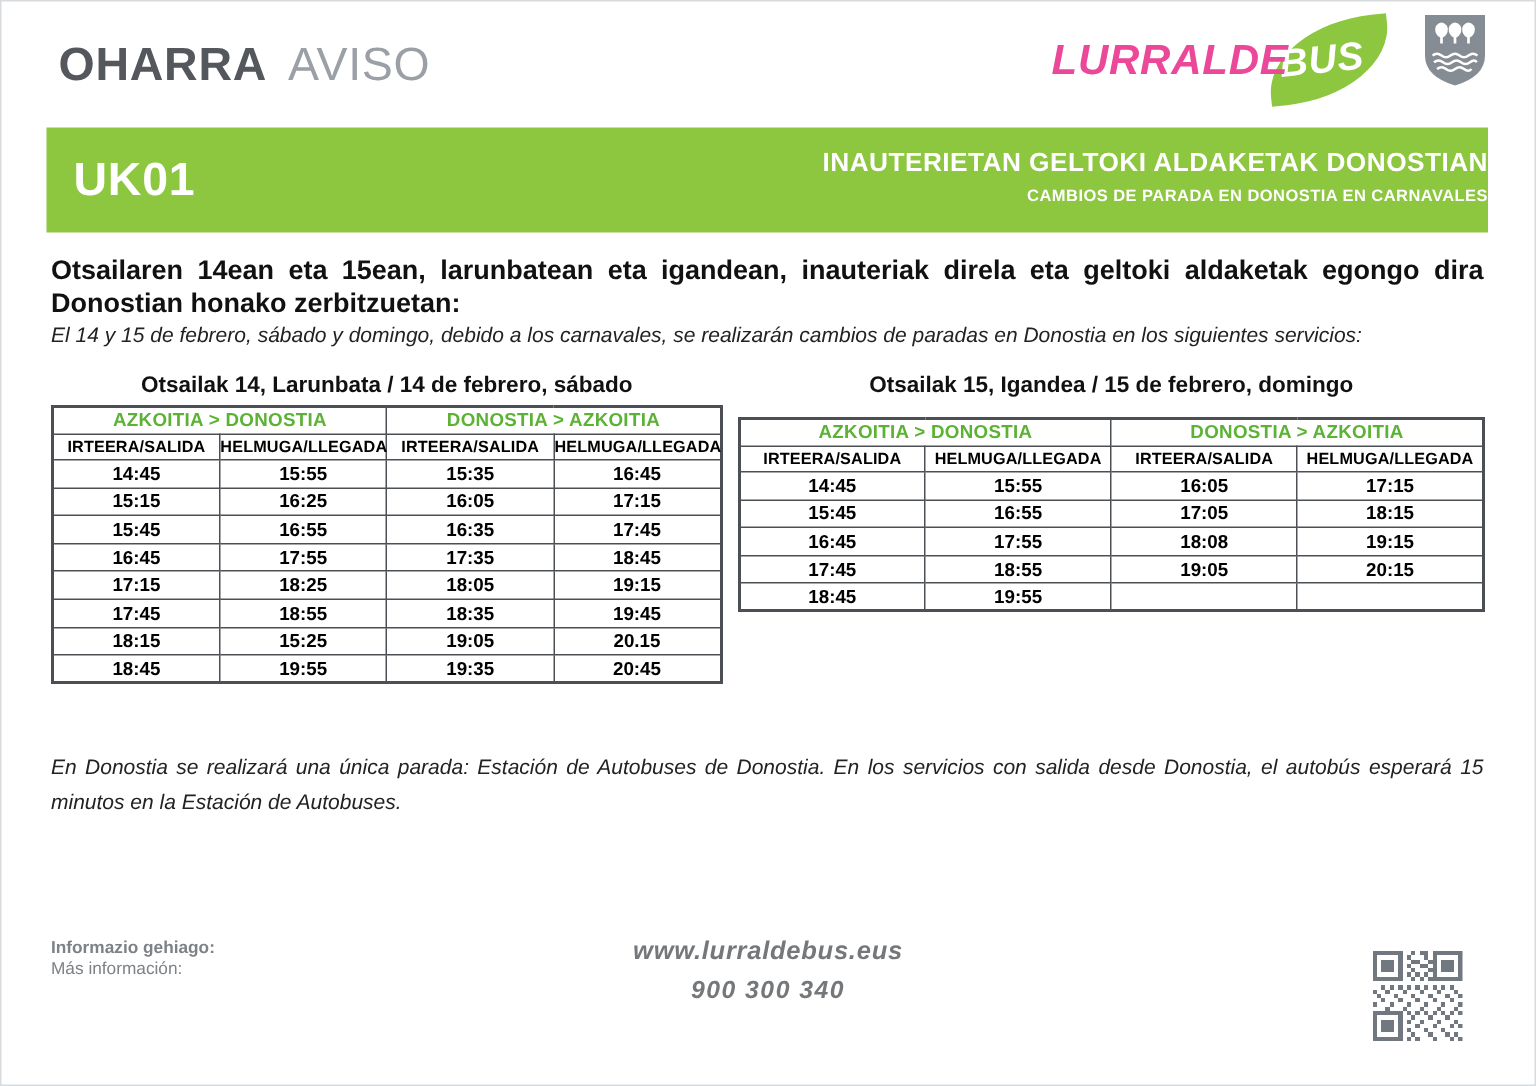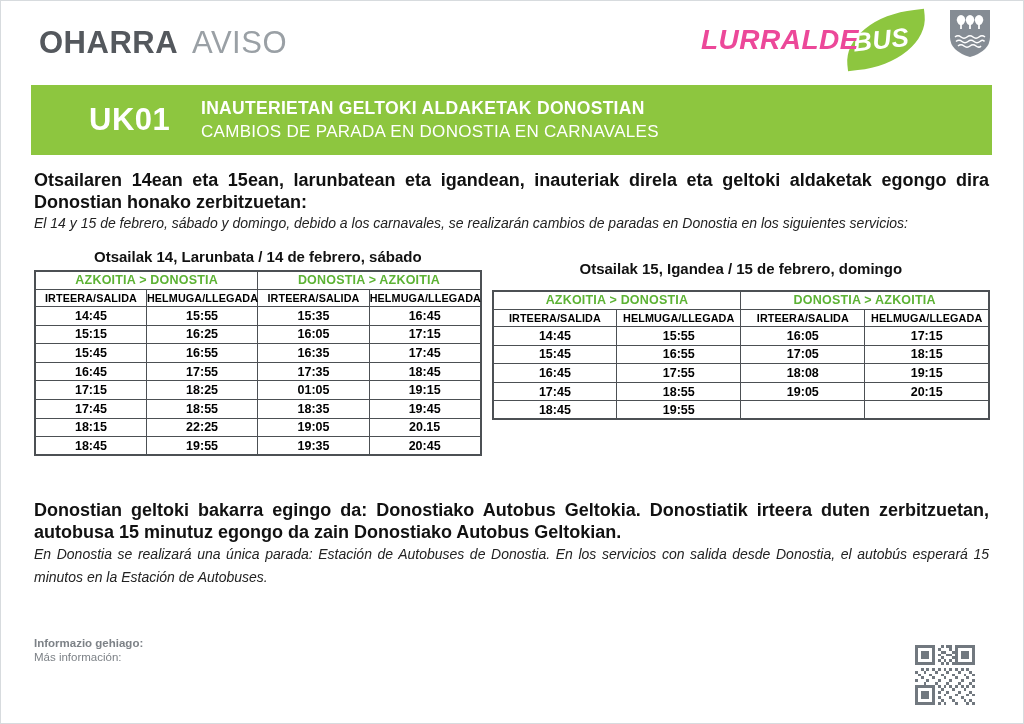--- a/index.html
+++ b/index.html
@@ -31,48 +31,48 @@
     font-style:italic; font-weight:bold; font-size:26px; color:#ffffff; letter-spacing:0.5px;
   }
   .shield { position:absolute; right:31px; top:8px; }
 
   
   .banner {
     margin:0 31px 0 30px; height:70px; background:#8dc63f;
     display:flex; align-items:center; color:#fff;
   }
   .banner .code {
-    width:170px; padding-left:58px; font-size:31px; font-weight:bold; letter-spacing:0.5px;
-  }
-  .banner-text { flex:1; text-align:left; line-height:23px; }
+    width:170px; padding-left:18px; font-size:31px; font-weight:bold; letter-spacing:0.5px;
+  }
+  .banner-text { flex:1; text-align:right; line-height:23px; }
   .bt1 { font-size:17.5px; font-weight:bold; letter-spacing:0.3px; }
-  .bt2 { font-size:17px; font-weight:normal; letter-spacing:0.3px; }
+  .bt2 { font-size:11px; font-weight:bold; letter-spacing:0.3px; }
 
   
   .copy { margin:15px 34px 0 33px; }
   .p-eu { font-weight:bold; color:#111; font-size:18px; line-height:21.5px; text-align:justify; }
   .p-es { font-weight:normal; color:#222; font-size:14px; line-height:21.5px; text-align:justify;font-style:italic; }
 
   
   .tables { display:flex; margin:13px 33px 0 33px; }
   .tblwrap { }
   .tblwrap.saturday { width:467px; margin-right:10px; }
-  .tblwrap.sunday   { width:520px; margin-top:12px; }
+  .tblwrap.sunday   { width:520px; margin-top:0; }
   .tbl-title { text-align:center; font-size:15px; font-weight:bold; color:#111; height:22px; }
   .tblwrap.sunday .tbl-title { height:22px; }
   .tblwrap.sunday table { margin-top:8px; }
 
   table { width:100%; border-collapse:collapse; table-layout:fixed; border:2px solid #4c5054; }
   th, td { border:1px solid #4c5054; text-align:center; }
   th.dir { color:#5cb234; font-size:12.5px; font-weight:bold; height:19px; letter-spacing:0.2px; }
   th.col { color:#000; font-size:10.8px; font-weight:bold; height:17px; letter-spacing:0.1px; }
   td { color:#000; font-size:12.5px; font-weight:bold; height:18.6px; }
 
   
-  .footer { position:absolute; left:0; right:0; bottom:4px; height:86px; }
+  .footer { position:absolute; left:0; right:0; bottom:15px; height:86px; }
   .f-left { position:absolute; left:33px; top:4px; color:#7d8287; }
   .f-eu { font-weight:bold; font-size:11.5px; margin-bottom:2px; }
   .f-es { font-weight:normal; font-size:11.5px; }
   .f-center { position:absolute; left:50%; transform:translateX(-50%); top:2px; text-align:center; color:#75787b; }
   .web   { font-style:italic; font-weight:bold; font-size:17px; letter-spacing:0.5px; }
   .phone { font-style:italic; font-weight:bold; font-size:16.5px; margin-top:7px; letter-spacing:1px; }
   .qr { position:absolute; right:48px; top:12px; width:60px; height:60px; }
 </style>
 </head>
 <body>
@@ -155,32 +155,32 @@
           </tr>
           <tr>
             <td>16:45</td>
             <td>17:55</td>
             <td>17:35</td>
             <td>18:45</td>
           </tr>
           <tr>
             <td>17:15</td>
             <td>18:25</td>
-            <td>01:05</td>
+            <td>18:05</td>
             <td>19:15</td>
           </tr>
           <tr>
             <td>17:45</td>
             <td>18:55</td>
             <td>18:35</td>
             <td>19:45</td>
           </tr>
           <tr>
             <td>18:15</td>
-            <td>22:25</td>
+            <td>15:25</td>
             <td>19:05</td>
             <td>20.15</td>
           </tr>
           <tr>
             <td>18:45</td>
             <td>19:55</td>
             <td>19:35</td>
             <td>20:45</td>
           </tr>
         </tbody>
@@ -233,28 +233,31 @@
             <td></td>
             <td></td>
           </tr>
         </tbody>
     </table>
   </div>
 
 </div>
 
 <div class="copy" style="margin-top:44px;">
-  <p class="p-eu">Donostian geltoki bakarra egingo da: Donostiako Autobus Geltokia. Donostiatik irteera duten zerbitzuetan, autobusa 15 minutuz egongo da zain Donostiako Autobus Geltokian.</p>
   <p class="p-es" style="line-height:23px;">En Donostia se realizará una única parada: Estación de Autobuses de Donostia. En los servicios con salida desde Donostia, el autobús esperará 15 minutos en la Estación de Autobuses.</p>
 </div>
 
 <div class="footer">
   <div class="f-left">
     <div class="f-eu">Informazio gehiago:</div>
     <div class="f-es">Más información:</div>
+  </div>
+  <div class="f-center">
+    <div class="web">www.lurraldebus.eus</div>
+    <div class="phone">900 300 340</div>
   </div>
 
   <svg class="qr" viewBox="0 0 21 21" shape-rendering="crispEdges">
     <g fill="#71787f" fill-rule="evenodd">
       <path d="M0 0h7v7H0zM1 1h5v5H1zM2 2h3v3H2z"></path>
       <path d="M14 0h7v7h-7zM15 1h5v5h-5zM16 2h3v3h-3z"></path>
       <path d="M0 14h7v7H0zM1 15h5v5H1zM2 16h3v3H2z"></path>
     </g>
     <path fill="#71787f" d="M9 0h1v1H9zM11 0h1v1h-1zM13 0h-1 0zM12 0h1v1h-1zM8 1h1v1H8zM12 1h1v1h-1zM9 2h2v1H9zM13 2h1v1h-1zM8 3h1v1H8zM11 3h2v1h-2zM9 4h1v1H9zM13 4h1v1h-1zM8 5h1v1H8zM10 5h1v1h-1zM12 5h1v1h-1zM9 6h1v1H9zM11 6h1v1h-1zM13 6h1v1h-1zM2 8h1v1H2zM4 8h1v1H4zM6 8h1v1H6zM8 8h1v1H8zM10 8h1v1h-1zM12 8h1v1h-1zM14 8h1v1h-1zM16 8h1v1h-1zM18 8h1v1h-1zM0 9h1v1H0zM3 9h1v1H3zM7 9h1v1H7zM11 9h1v1h-1zM15 9h1v1h-1zM19 9h1v1h-1zM1 10h1v1H1zM5 10h1v1H5zM9 10h1v1H9zM13 10h1v1h-1zM17 10h1v1h-1zM20 10h1v1h-1zM2 11h1v1H2zM6 11h1v1H6zM10 11h1v1h-1zM14 11h1v1h-1zM18 11h1v1h-1zM0 12h1v1H0zM4 12h1v1H4zM8 12h1v1H8zM12 12h1v1h-1zM16 12h1v1h-1zM20 12h1v1h-1zM3 13h1v1H3zM7 13h1v1H7zM11 13h1v1h-1zM15 13h1v1h-1zM19 13h1v1h-1zM8 14h1v1H8zM10 14h1v1h-1zM12 14h1v1h-1zM14 14h1v1h-1zM16 14h1v1h-1zM18 14h1v1h-1zM20 14h1v1h-1zM9 15h1v1H9zM13 15h1v1h-1zM17 15h1v1h-1zM8 16h1v1H8zM11 16h1v1h-1zM15 16h1v1h-1zM19 16h1v1h-1zM10 17h1v1h-1zM14 17h1v1h-1zM18 17h1v1h-1zM20 17h1v1h-1zM8 18h1v1H8zM12 18h1v1h-1zM16 18h1v1h-1zM9 19h1v1H9zM13 19h1v1h-1zM17 19h1v1h-1zM19 19h1v1h-1zM8 20h1v1H8zM10 20h1v1h-1zM14 20h1v1h-1zM18 20h1v1h-1zM20 20h1v1h-1z"></path>
   </svg>

